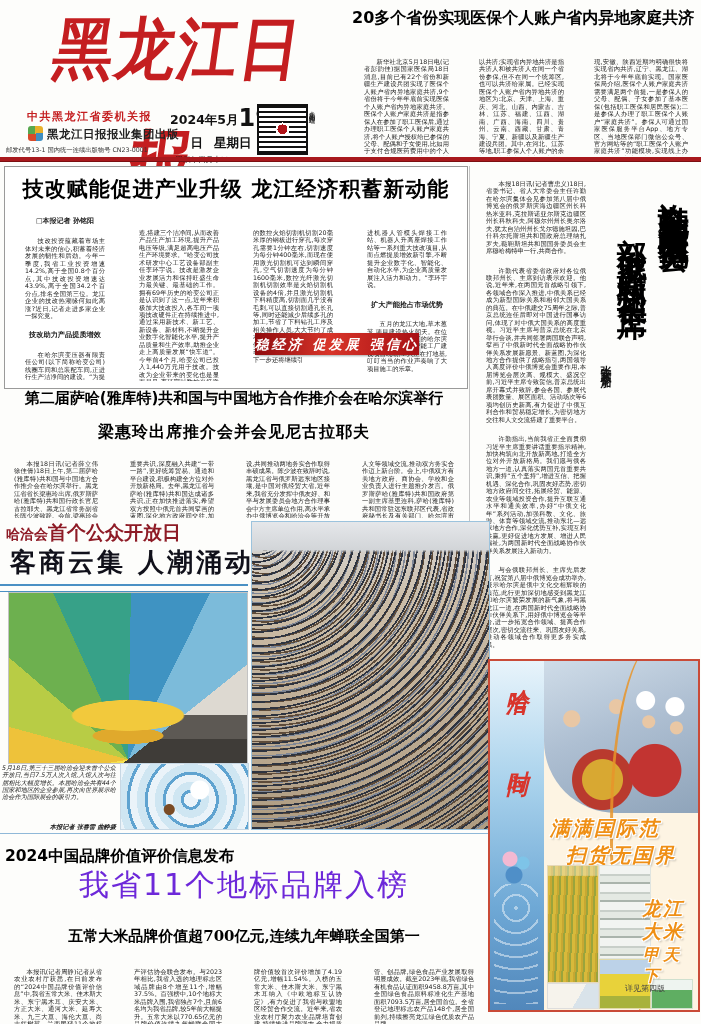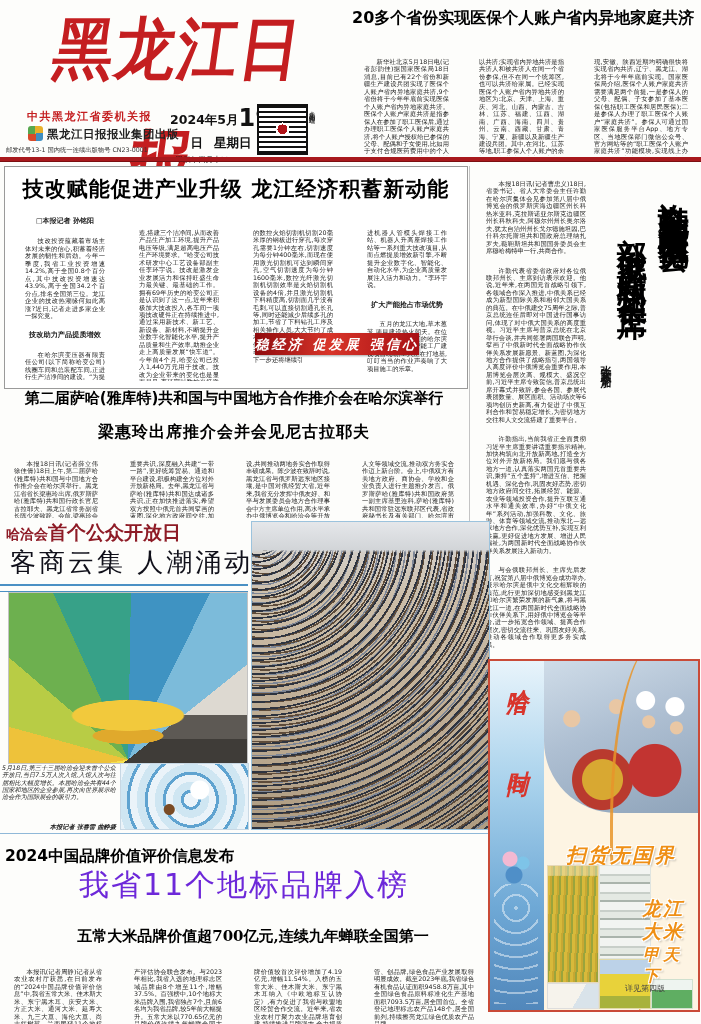--- a/index.html
+++ b/index.html
@@ -46,21 +46,21 @@
   .xu-byline{left:597px;top:356px;font-size:11px;font-weight:bold;color:#111;letter-spacing:3px;}
   .vh-sub{left:611px;top:214px;height:438px;font-size:30px;font-weight:900;color:#000;letter-spacing:7px;}
   .vh-main{left:653px;top:178px;height:482px;font-size:31px;font-weight:900;color:#000;letter-spacing:3px;}
   
   .saha-headline{left:0;top:389px;width:468px;text-align:center;font-size:15px;font-weight:900;color:#000;white-space:nowrap;}
   .saha-sub{left:0;top:422px;width:468px;text-align:center;font-size:16px;font-weight:bold;color:#000;letter-spacing:1px;}
   
   .kicker{left:6px;top:520px;color:#8e1b26;font-weight:900;}
   .kicker .k1{font-size:14px;}
   .kicker .k2{font-size:19px;margin-top:17px;}
-  .photo-headline{left:10px;top:545px;font-size:26px;font-weight:400;color:#10101a;letter-spacing:3px;}
+  .photo-headline{left:10px;top:545px;font-size:26px;font-weight:700;color:#10101a;letter-spacing:3px;}
   .bluerule{left:0;top:584px;width:248px;height:5px;border-top:2px solid #4a90c4;border-bottom:1px solid #4a90c4;}
   .exhibition{left:8px;top:592px;width:238px;height:170px;border:1px solid #c3c3c3;
      background:
        radial-gradient(ellipse 95px 26px at 50% 72%, #f2c93c 0 58%, rgba(0,0,0,0) 60%),
        radial-gradient(ellipse 60px 14px at 50% 84%, #e0a92c 0 58%, rgba(0,0,0,0) 60%),
        conic-gradient(from 235deg at 50% 98%, #f7e04e 0 7%, #eec23a 7% 14%, #b8cc45 14% 21%,
          #6db04f 21% 28%, #37a188 28% 35%, #3f93c2 35% 42%, #7cbbda 42% 49%, rgba(0,0,0,0) 49%),
        linear-gradient(#ecebe7 0 32%, #ddd9d1 32% 72%, #5d5954 72% 86%, #3f3c38 86% 100%);}
   .crowd{left:251px;top:521px;width:237px;height:307px;border:1px solid #9cc3dd;
      background:
@@ -75,21 +75,21 @@
   .smallphoto{left:120px;top:763px;width:127px;height:65px;border:1px solid #c8d8e4;
      background:
        radial-gradient(circle at 38% 70%, #7a4b24 0 5px, rgba(0,0,0,0) 6px),
        radial-gradient(circle at 62% 40%, #ffffff 0 9px, rgba(0,0,0,0) 10px),
        repeating-radial-gradient(circle at 55% 55%, #eaf3f9 0 7px, #5fa3d0 7px 10px, #cfe6f2 10px 18px),
        linear-gradient(#f2f0ea,#dfe8ee);}
   .sectionrule{left:0;top:833px;width:488px;height:1px;background:#8fb8d8;}
   
   .brand-kicker{left:5px;top:846px;font-size:15.5px;font-weight:900;color:#000;}
   .brand-headline{left:0;top:865px;width:488px;text-align:center;font-size:30px;font-weight:400;color:#6d28d9;letter-spacing:2px;}
-  .brand-sub{left:0;top:927px;width:488px;text-align:center;font-size:15px;font-weight:bold;color:#000;padding-left:9px;}
+  .brand-sub{left:0;top:927px;width:488px;text-align:center;font-size:15px;font-weight:bold;color:#000;}
   
   .panel{left:488px;top:659px;width:212px;height:353px;border:2px solid #c94b38;background:#fdf4e3;box-sizing:border-box;overflow:hidden;}
   .strip{position:absolute;left:0;top:0;width:54px;height:349px;
      background:linear-gradient(180deg,#e8f4fb 0,#a9d2ec 35%,#6fa9d6 70%,#5187bb 100%);}
   .strip .deco{position:absolute;left:4px;bottom:6px;width:44px;height:120px;opacity:.5;
      background:repeating-radial-gradient(circle at 50% 20%, rgba(255,255,255,.9) 0 2px, rgba(0,0,0,0) 2px 12px);}
   .script-red{color:#d8352c;font-weight:900;font-style:italic;font-family:"DejaVu Serif","Liberation Serif",serif;}
   .strip-t1{position:absolute;left:13px;top:10px;font-size:22px;letter-spacing:4px;}
   .strip-t2{position:absolute;left:13px;top:92px;font-size:22px;letter-spacing:4px;}
   .mascot{position:absolute;left:10px;top:188px;width:32px;height:36px;
@@ -246,20 +246,21 @@
 
 <div class="abs panel">
   <div class="strip">
     <div class="strip-t1 vert script-red">哈洽</div>
     <div class="strip-t2 vert script-red">时间</div>
     <div class="mascot"></div>
     <div class="deco"></div>
   </div>
   <div class="panel-photo"></div>
   <div class="swoosh"></div>
+  <div class="slogan1 script-orange">满满国际范</div>
   <div class="slogan2 script-orange">扫货无国界</div>
   <div class="see3">详见第三版</div>
   <div class="rice"></div>
   <div class="shelves"></div>
   <div class="pcard"></div>
   <div class="pfield"></div>
   <div class="pgreen"></div>
   <div class="ricetext script-orange">
     <div>龙江</div>
     <div>大米</div>

